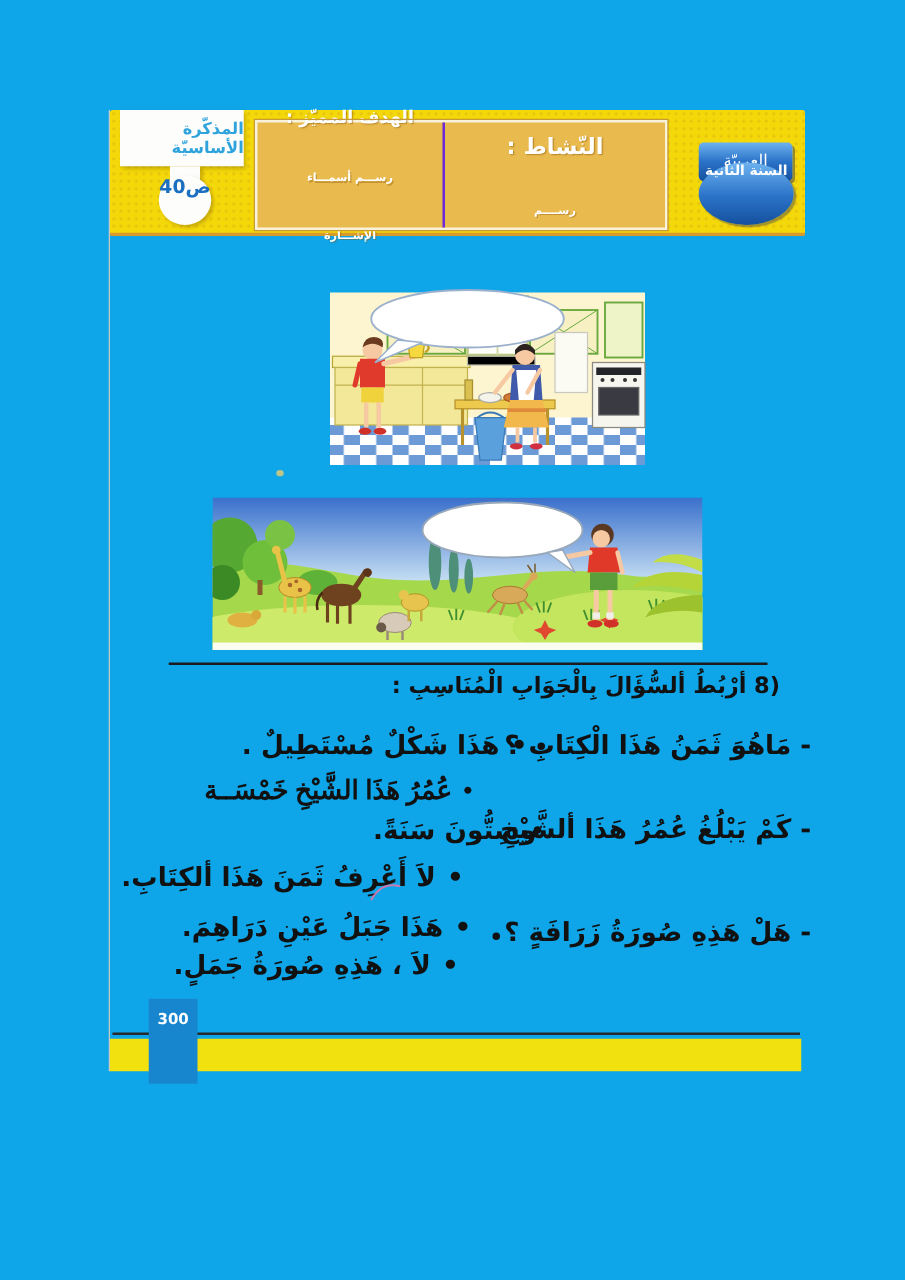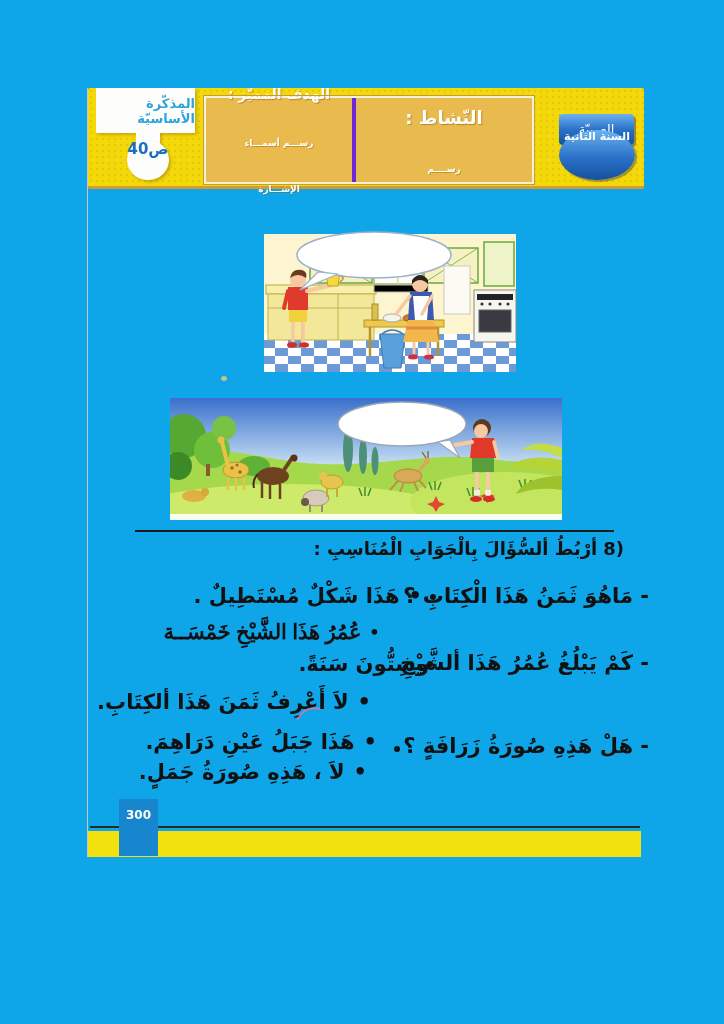--- a/index.html
+++ b/index.html
@@ -29,21 +29,21 @@
     box-shadow:2px 2px 3px rgba(120,90,10,.35);
     display:flex;justify-content:center;
     color:#1b6fc0;font-weight:bold;font-size:15px;direction:rtl;
   }
   .gold-box{
     position:absolute;left:204px;top:96px;width:326px;height:84px;
     background:#e9ba4e;border:2px solid #f8f2da;outline:1px solid #c79a35;
     display:flex;flex-direction:row;
   }
   .gold-cell{flex:1;display:flex;flex-direction:column;align-items:center;justify-content:center;color:#ffffff;direction:rtl;gap:33px;}
-  .gold-cell.right{border-left:4px solid #6d28d9;flex:0 0 176px;text-align:right;}
+  .gold-cell.right{border-left:2px solid #6d28d9;flex:0 0 176px;text-align:right;}
   .gold-label-big{font-size:18px;font-weight:bold;text-shadow:1px 1px 1px rgba(140,90,10,.5);}
   .gold-label-mid{font-size:14px;font-weight:bold;text-shadow:1px 1px 1px rgba(140,90,10,.5);}
   .gold-sub{font-size:9px;font-weight:bold;margin-top:3px;text-shadow:1px 1px 0 rgba(140,90,10,.4);}
   .blue-rect{
     position:absolute;left:559px;top:95px;width:75px;height:31px;border-radius:4px;
     background:linear-gradient(180deg,#6db2ef 0%,#2a72c8 50%,#15509e 100%);
     box-shadow:2px 2px 0 rgba(40,40,90,.45);
     display:flex;align-items:center;justify-content:center;color:#fff;font-weight:normal;font-size:13px;direction:rtl;margin-top:19px;
   }
   .blue-oval{
@@ -63,21 +63,21 @@
   .heading .num{direction:ltr;unicode-bidi:isolate;margin-left:6px;}
   .qline{position:absolute;right:86px;}
   .aline{position:absolute;}
   .bullet{margin-left:9px;}
   .linkdot{position:absolute;width:6px;height:6px;border-radius:50%;background:#111;}
   .pinkmark{position:absolute;left:293px;top:701px;}
   
   .footer-line{position:absolute;left:90px;top:826px;width:550px;height:2px;background:#2a2a2a;}
   .footer-band{position:absolute;left:88px;top:831px;width:553px;height:26px;background:#f1e20f;}
   .page-tab{
-    position:absolute;left:119px;top:799px;width:39px;height:57px;background:#1886cf;
+    position:absolute;left:119px;top:799px;width:39px;height:68px;background:#1886cf;
     display:flex;align-items:flex-start;justify-content:center;padding-top:9px;box-sizing:border-box;
     color:#fff;font-weight:bold;font-size:12px;
   }
 </style>
 </head>
 <body>
 
 <div class="stage">
 
   <div class="page-edge"></div>

